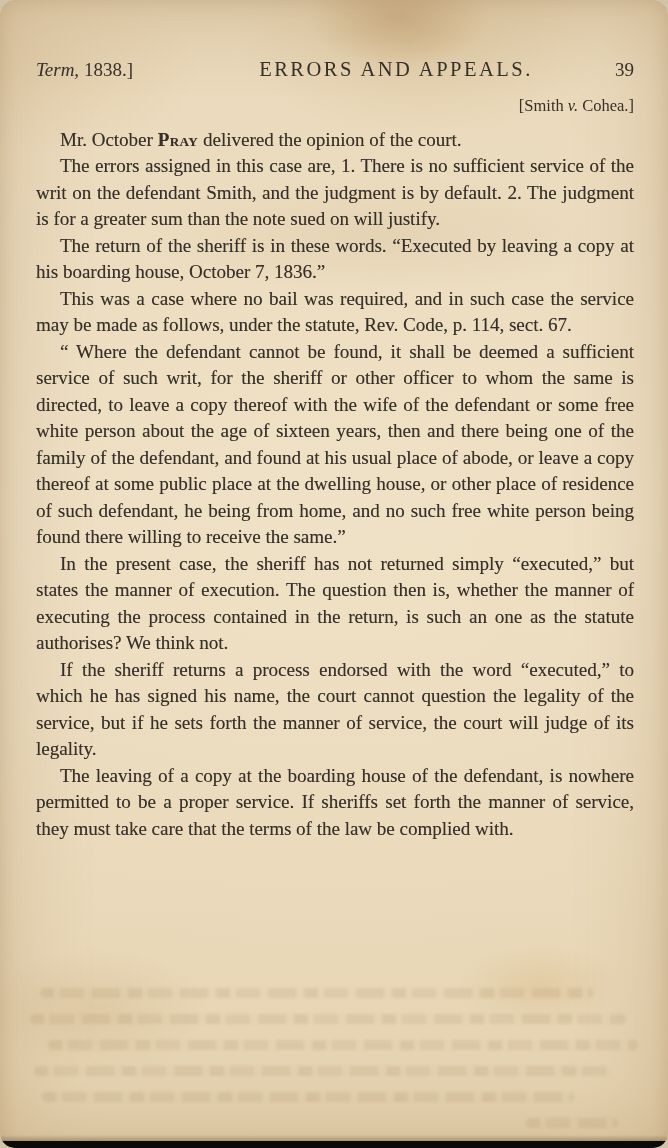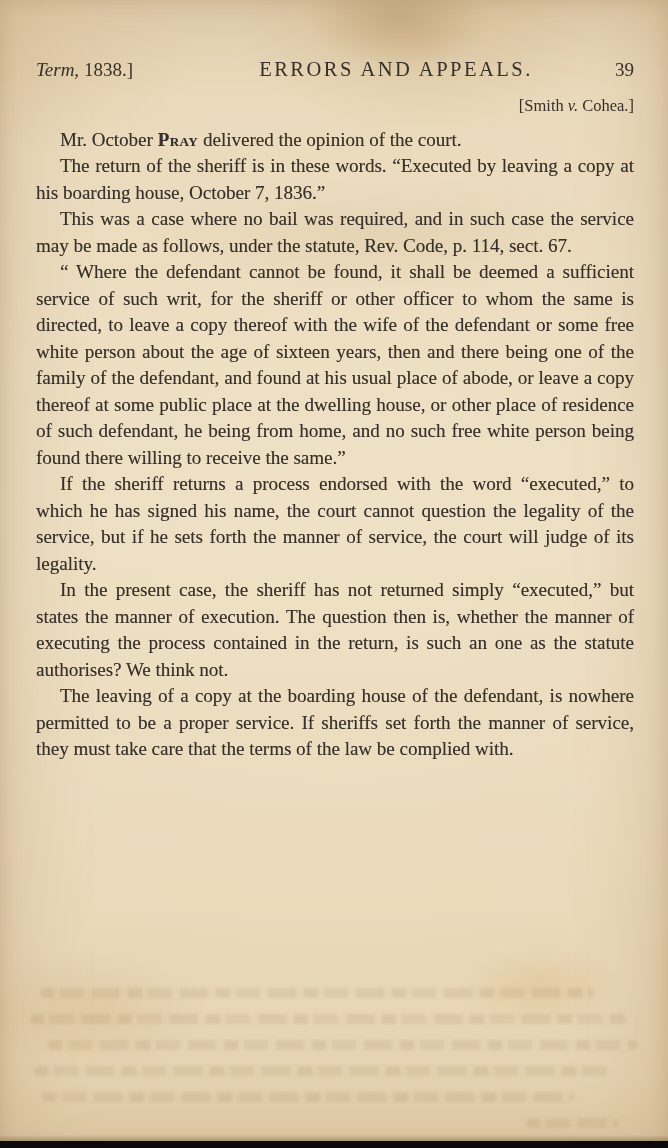--- a/index.html
+++ b/index.html
@@ -13,20 +13,21 @@
     background:
       radial-gradient(ellipse 130px 70px at 398px 18px, rgba(164,120,62,0.30), rgba(164,120,62,0) 70%),
       radial-gradient(ellipse 260px 140px at 420px 45px, rgba(180,140,80,0.18), rgba(180,140,80,0) 70%),
       radial-gradient(ellipse 200px 120px at 60px 70px, rgba(190,150,95,0.14), rgba(190,150,95,0) 70%),
       radial-gradient(ellipse 340px 85px at 380px 235px, rgba(184,158,112,0.16), rgba(184,158,112,0) 70%),
       radial-gradient(ellipse 120px 60px at 540px 985px, rgba(200,160,90,0.20), rgba(200,160,90,0) 70%),
       radial-gradient(ellipse 160px 90px at 95px 1010px, rgba(185,150,95,0.18), rgba(185,150,95,0) 70%),
       radial-gradient(ellipse 900px 700px at 50% 45%, rgba(242,230,202,0.55), rgba(242,230,202,0) 75%),
       linear-gradient(180deg,#e6d4b4 0%,#ead9bb 8%,#ecdcc0 45%,#e8d6b6 85%,#e4d1ae 100%);
     box-shadow: inset 0 0 90px rgba(140,100,50,0.28), inset 0 0 18px rgba(120,85,40,0.18);
+    border-radius: 15px;
   }
   .sheet{position:relative;padding:56px 34px 0 36px;}
   .header{
     display:flex;align-items:baseline;line-height:26px;
   }
   .term{width:170px;font-size:19px;white-space:nowrap;}
   .term i{font-style:italic;}
   .running-title{
     flex:1;text-align:center;font-size:20.5px;letter-spacing:2.5px;
     white-space:nowrap;
@@ -80,25 +81,26 @@
     <div class="header">
       <span class="term"><i>Term,</i><span> 1838.]</span></span>
       <span class="running-title">ERRORS AND APPEALS.</span>
       <span class="pagenum">39</span>
     </div>
 
     <div class="caption"><span>[Smith </span><i>v.</i><span> Cohea.]</span></div>
 
     <p class="opinion"><span>Mr. October </span><span class="sc">Pray</span><span> delivered the opinion of the court.</span></p>
 
+    <p class="bp">The errors assigned in this case are, 1. There is no sufficient service of the writ on the defendant Smith, and the judgment is by default.  2. The judgment is for a greater sum than the note sued on will justify.</p>
     <p class="bp">The return of the sheriff is in these words.  “Executed by leaving a copy at his boarding house, October 7, 1836.”</p>
     <p class="bp">This was a case where no bail was required, and in such case the service may be made as follows, under the statute, Rev. Code, p. 114, sect. 67.</p>
     <p class="bp">“ Where the defendant cannot be found, it shall be deemed a sufficient service of such writ, for the sheriff or other officer to whom the same is directed, to leave a copy thereof with the wife of the defendant or some free white person about the age of sixteen years, then and there being one of the family of the defendant, and found at his usual place of abode, or leave a copy thereof at some public place at the dwelling house, or other place of residence of such defendant, he being from home, and no such free white person being found there willing to receive the same.”</p>
+    <p class="bp">In the present case, the sheriff has not returned simply “executed,” but states the manner of execution.  The question then is, whether the manner of executing the process contained in the return, is such an one as the statute authorises?  We think not.</p>
     <p class="bp">If the sheriff returns a process endorsed with the word “executed,” to which he has signed his name, the court cannot question the legality of the service, but if he sets forth the manner of service, the court will judge of its legality.</p>
-    <p class="bp">In the present case, the sheriff has not returned simply “executed,” but states the manner of execution.  The question then is, whether the manner of executing the process contained in the return, is such an one as the statute authorises?  We think not.</p>
     <p class="bp">The leaving of a copy at the boarding house of the defendant, is nowhere permitted to be a proper service.  If sheriffs set forth the manner of service, they must take care that the terms of the law be complied with.</p>
   </div>
 
   <div class="ghost">
     <div class="gline g1"></div>
     <div class="gline g2"></div>
     <div class="gline g3"></div>
     <div class="gline g4"></div>
     <div class="gline g5"></div>
     <div class="gline g6"></div>

